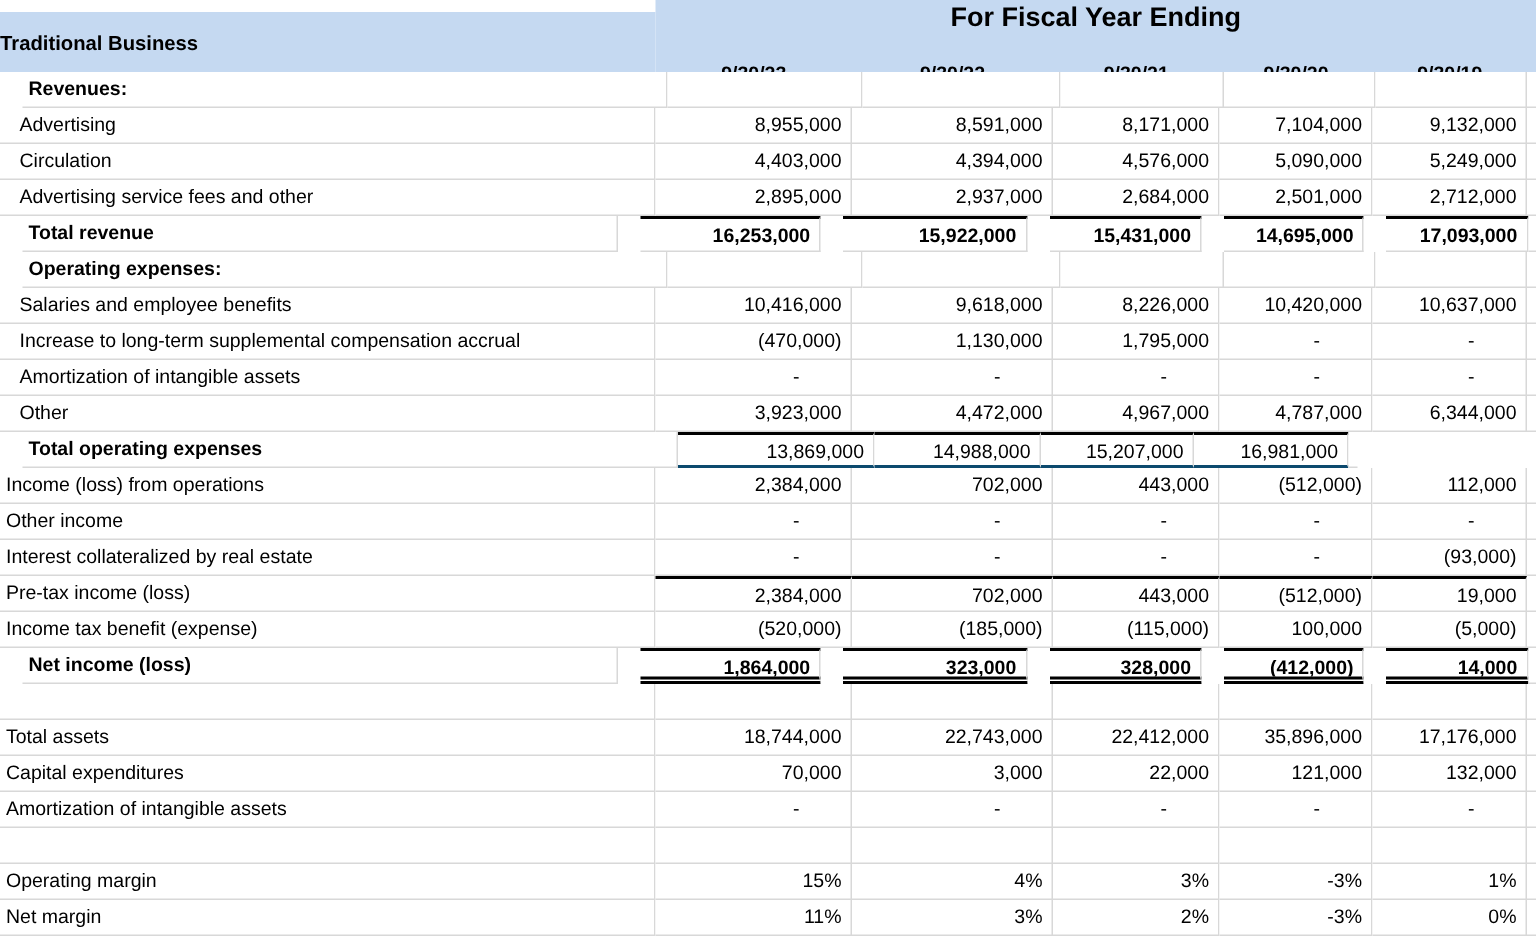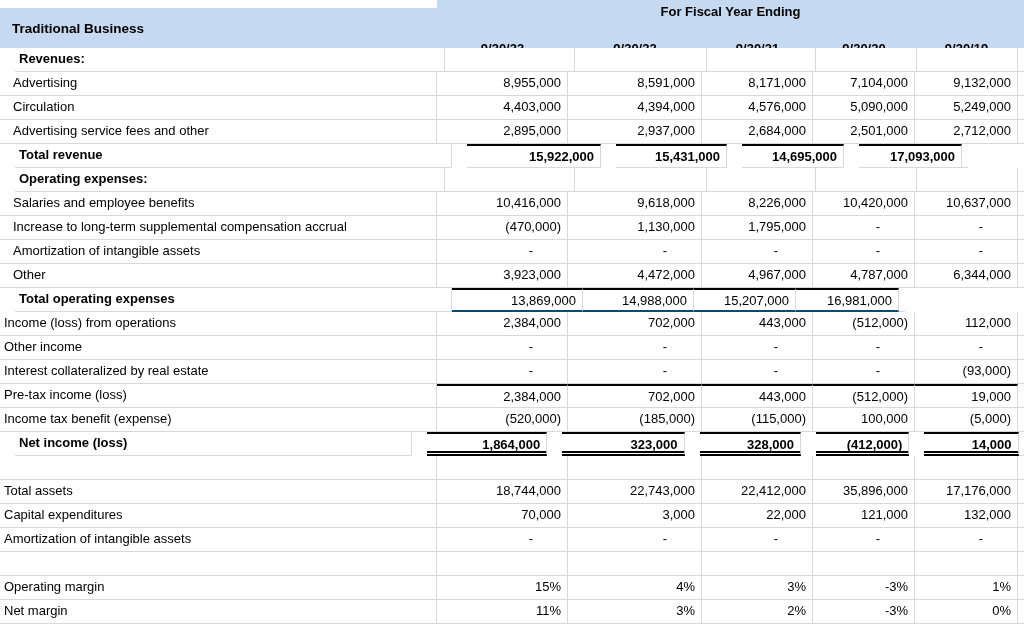--- a/index.html
+++ b/index.html
@@ -10,26 +10,26 @@
     -webkit-font-smoothing:antialiased;
   }
   .sheet{width:1024px;height:624px;}
 
   
   .hdr{display:flex;height:48px;}
   .hdr-left{width:437px;display:flex;flex-direction:column;}
   .hdr-strip{height:8px;background:#ffffff;}
   .hdr-title-cell{
     flex:1;display:flex;align-items:center;
-    padding-left:12px;font-weight:bold;font-size:13.5px;
+    padding-left:0;font-weight:bold;font-size:13.5px;
   }
   .hdr-right{width:587px;display:flex;flex-direction:column;}
   .group-title{
     height:21px;line-height:23px;text-align:center;
-    font-weight:bold;font-size:13px;
+    font-weight:bold;font-size:18px;
   }
   .dates{flex:1;display:flex;}
   .date-cell{
     display:flex;align-items:center;justify-content:center;
     font-weight:bold;font-size:13px;margin-top:20px;
   }
   .w1{width:131px}.w2{width:134px}.w3{width:111px}.w4{width:102px}.w5{width:103px}.wS{width:6px}
 
   
   .row{display:flex;height:24px;box-sizing:border-box;}
@@ -108,20 +108,21 @@
         <div class="cell lbl indent">Advertising service fees and other</div>
         <div class="cell num w1">2,895,000</div>
         <div class="cell num w2">2,937,000</div>
         <div class="cell num w3">2,684,000</div>
         <div class="cell num w4">2,501,000</div>
         <div class="cell num w5">2,712,000</div>
         <div class="cell sliver"></div>
       </div>
       <div class="row">
         <div class="cell lbl b">Total revenue</div>
+        <div class="cell num w1 b bt">16,253,000</div>
         <div class="cell num w2 b bt">15,922,000</div>
         <div class="cell num w3 b bt">15,431,000</div>
         <div class="cell num w4 b bt">14,695,000</div>
         <div class="cell num w5 b bt">17,093,000</div>
         <div class="cell sliver"></div>
       </div>
       <div class="row">
         <div class="cell lbl b">Operating expenses:</div>
         <div class="cell num w1"></div>
         <div class="cell num w2"></div>

